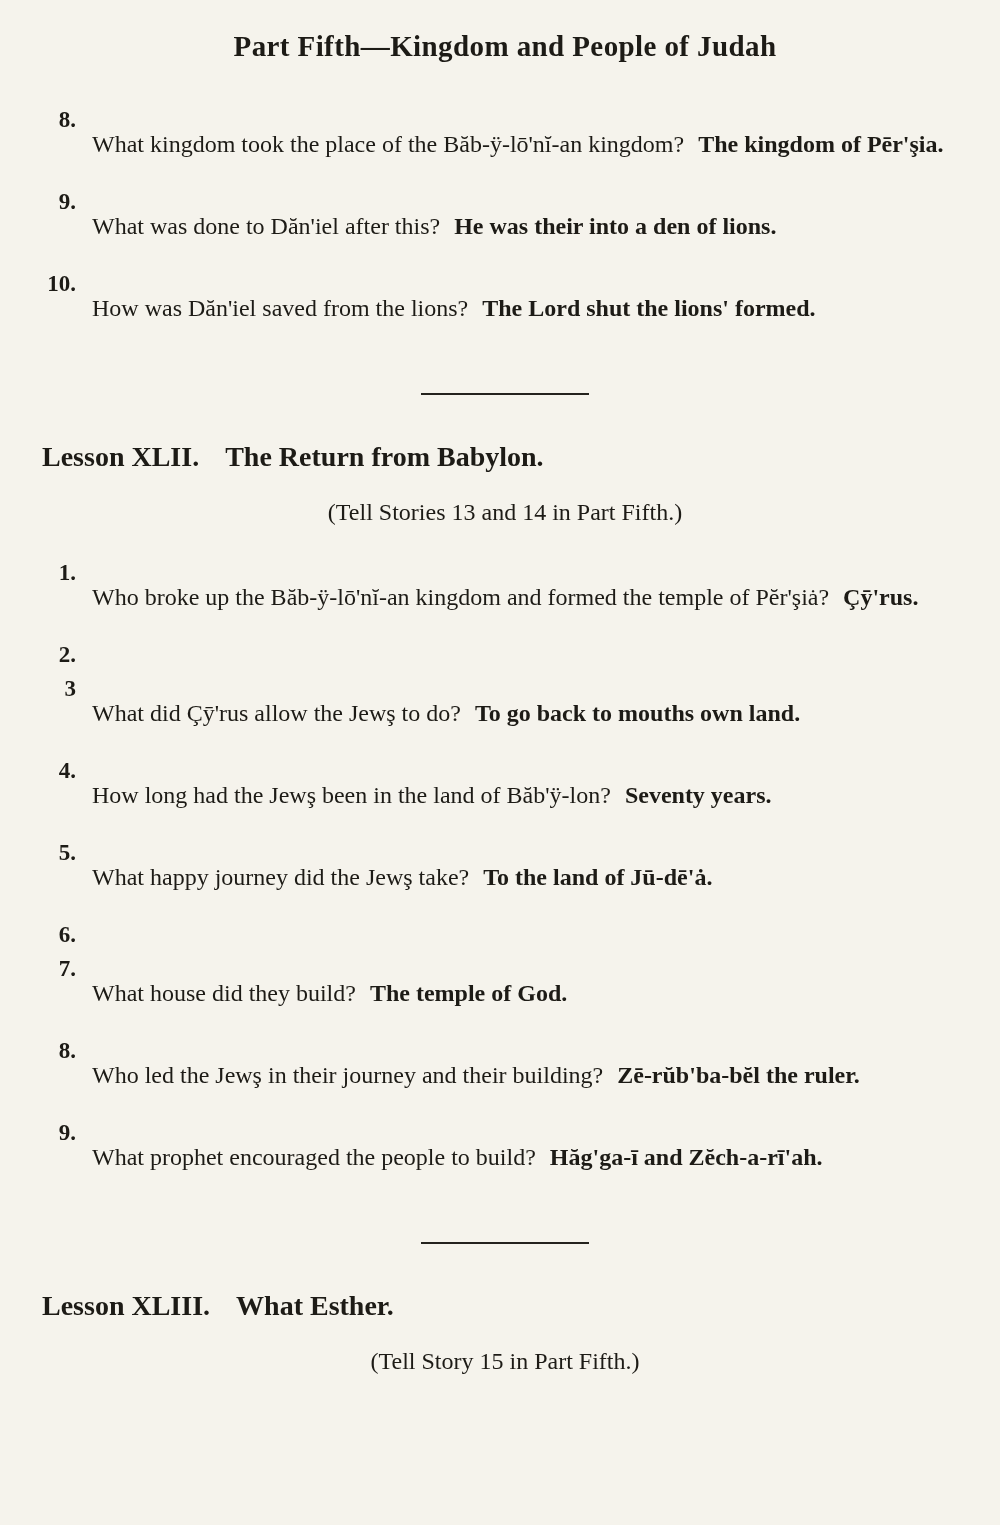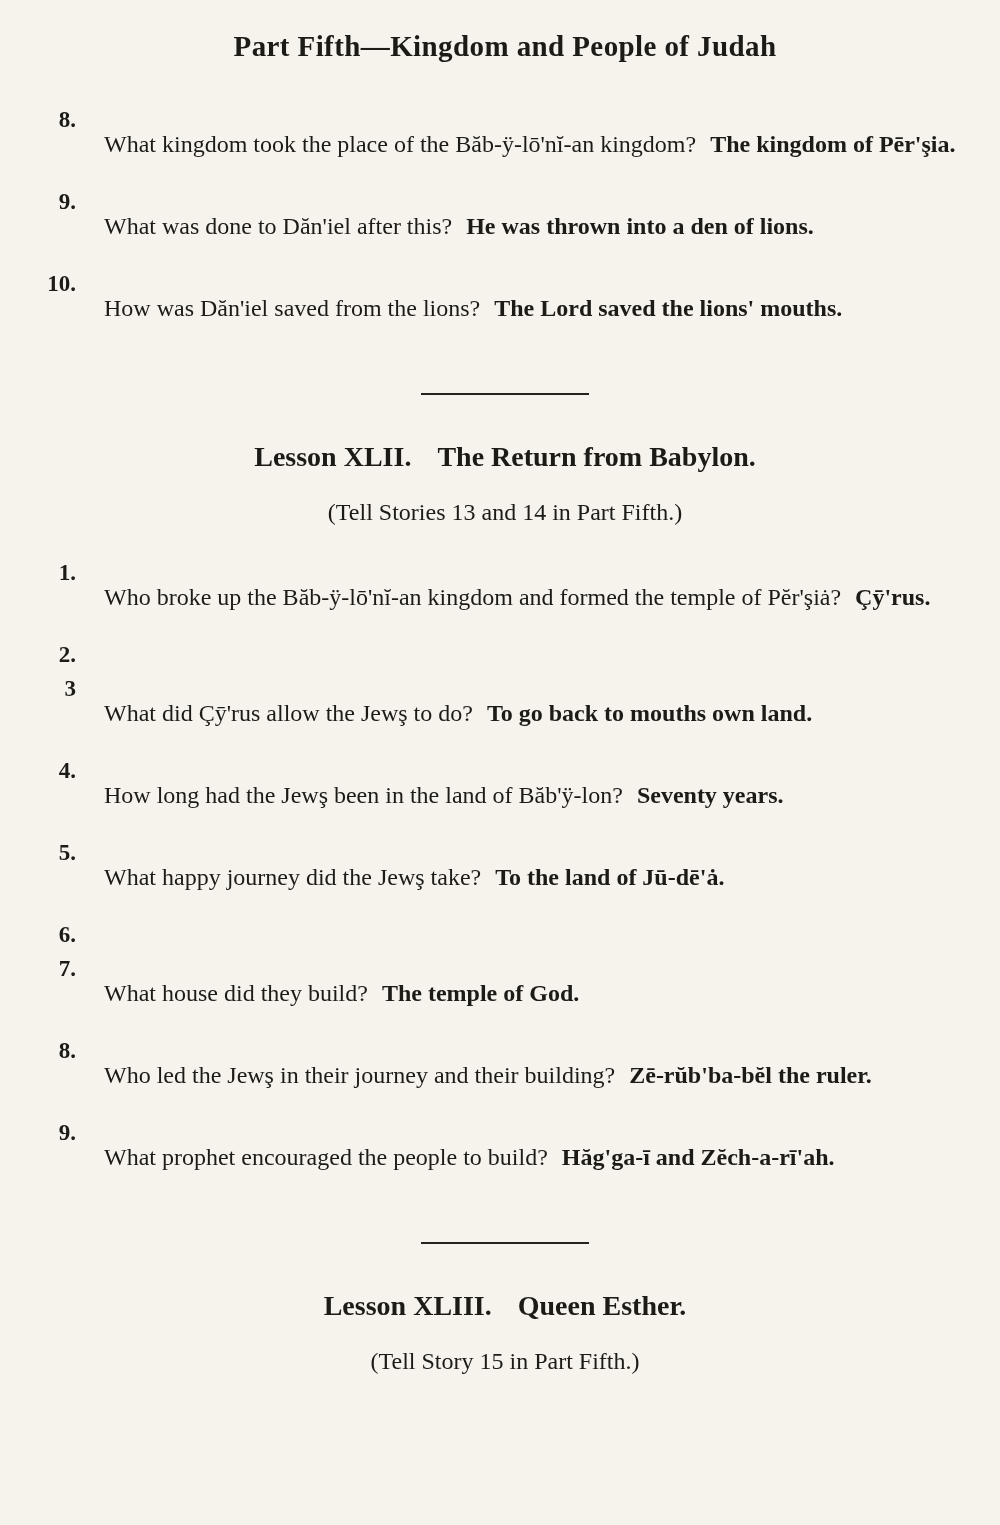--- a/index.html
+++ b/index.html
@@ -33,38 +33,37 @@
   }
   .qa .num {
     flex: 0 0 34px;
     text-align: right;
     font-size: 23px;
     line-height: 34px;
     font-weight: bold;
   }
   .qa .body {
     flex: 1;
-    margin-left: 28px;
+    margin-left: 16px;
     font-size: 24px;
     line-height: 34px;
     text-align: justify;
     padding-left: 26px;
     text-indent: -26px;
   }
   .qa .answer {
     font-weight: bold;
     margin-left: 14px;
   }
   .rule {
     width: 168px;
     border-top: 2px solid #24221d;
     margin: 44px auto 46px auto;
   }
   .lesson-heading {
-    text-align: center;
     font-size: 28px;
     font-weight: bold;
     margin: 0 0 26px 0;
   }
   .lesson-heading .gap {
     display: inline-block;
     width: 26px;
   }
   .subtitle {
     text-align: center;
@@ -81,25 +80,25 @@
 
   <h1 class="title">Part Fifth—Kingdom and People of Judah</h1>
 
   <section>
     <div class="qa">
       <span class="num">8.</span>
       <p class="body"><span>What kingdom took the place of the Băb-ÿ-lō'nĭ-an kingdom?</span><strong class="answer">The kingdom of Pēr'şia.</strong></p>
     </div>
     <div class="qa">
       <span class="num">9.</span>
-      <p class="body"><span>What was done to Dăn'iel after this?</span><strong class="answer">He was thrown into a den of lions.</strong></p>
+      <p class="body"><span>What was done to Dăn'iel after this?</span><strong class="answer">He was their into a den of lions.</strong></p>
     </div>
     <div class="qa">
       <span class="num">10.</span>
-      <p class="body"><span>How was Dăn'iel saved from the lions?</span><strong class="answer">The Lord saved the lions' mouths.</strong></p>
+      <p class="body"><span>How was Dăn'iel saved from the lions?</span><strong class="answer">The Lord shut the lions' formed.</strong></p>
     </div>
   </section>
 
   <div class="rule"></div>
 
   <section>
     <h2 class="lesson-heading"><span>Lesson XLII.</span><span class="gap"></span><span>The Return from Babylon.</span></h2>
     <p class="subtitle">(Tell Stories 13 and 14 in Part Fifth.)</p>
 
     <div class="qa">
@@ -134,18 +133,18 @@
     </div>
     <div class="qa">
       <span class="num">9.</span>
       <p class="body"><span>What prophet encouraged the people to build?</span><strong class="answer">Hăg'ga-ī and Zĕch-a-rī'ah.</strong></p>
     </div>
   </section>
 
   <div class="rule"></div>
 
   <section>
-    <h2 class="lesson-heading"><span>Lesson XLIII.</span><span class="gap"></span><span>Queen Esther.</span></h2>
+    <h2 class="lesson-heading"><span>Lesson XLIII.</span><span class="gap"></span><span>What Esther.</span></h2>
     <p class="subtitle">(Tell Story 15 in Part Fifth.)</p>
 
   </section>
 
 </main>
 
 </body></html>

